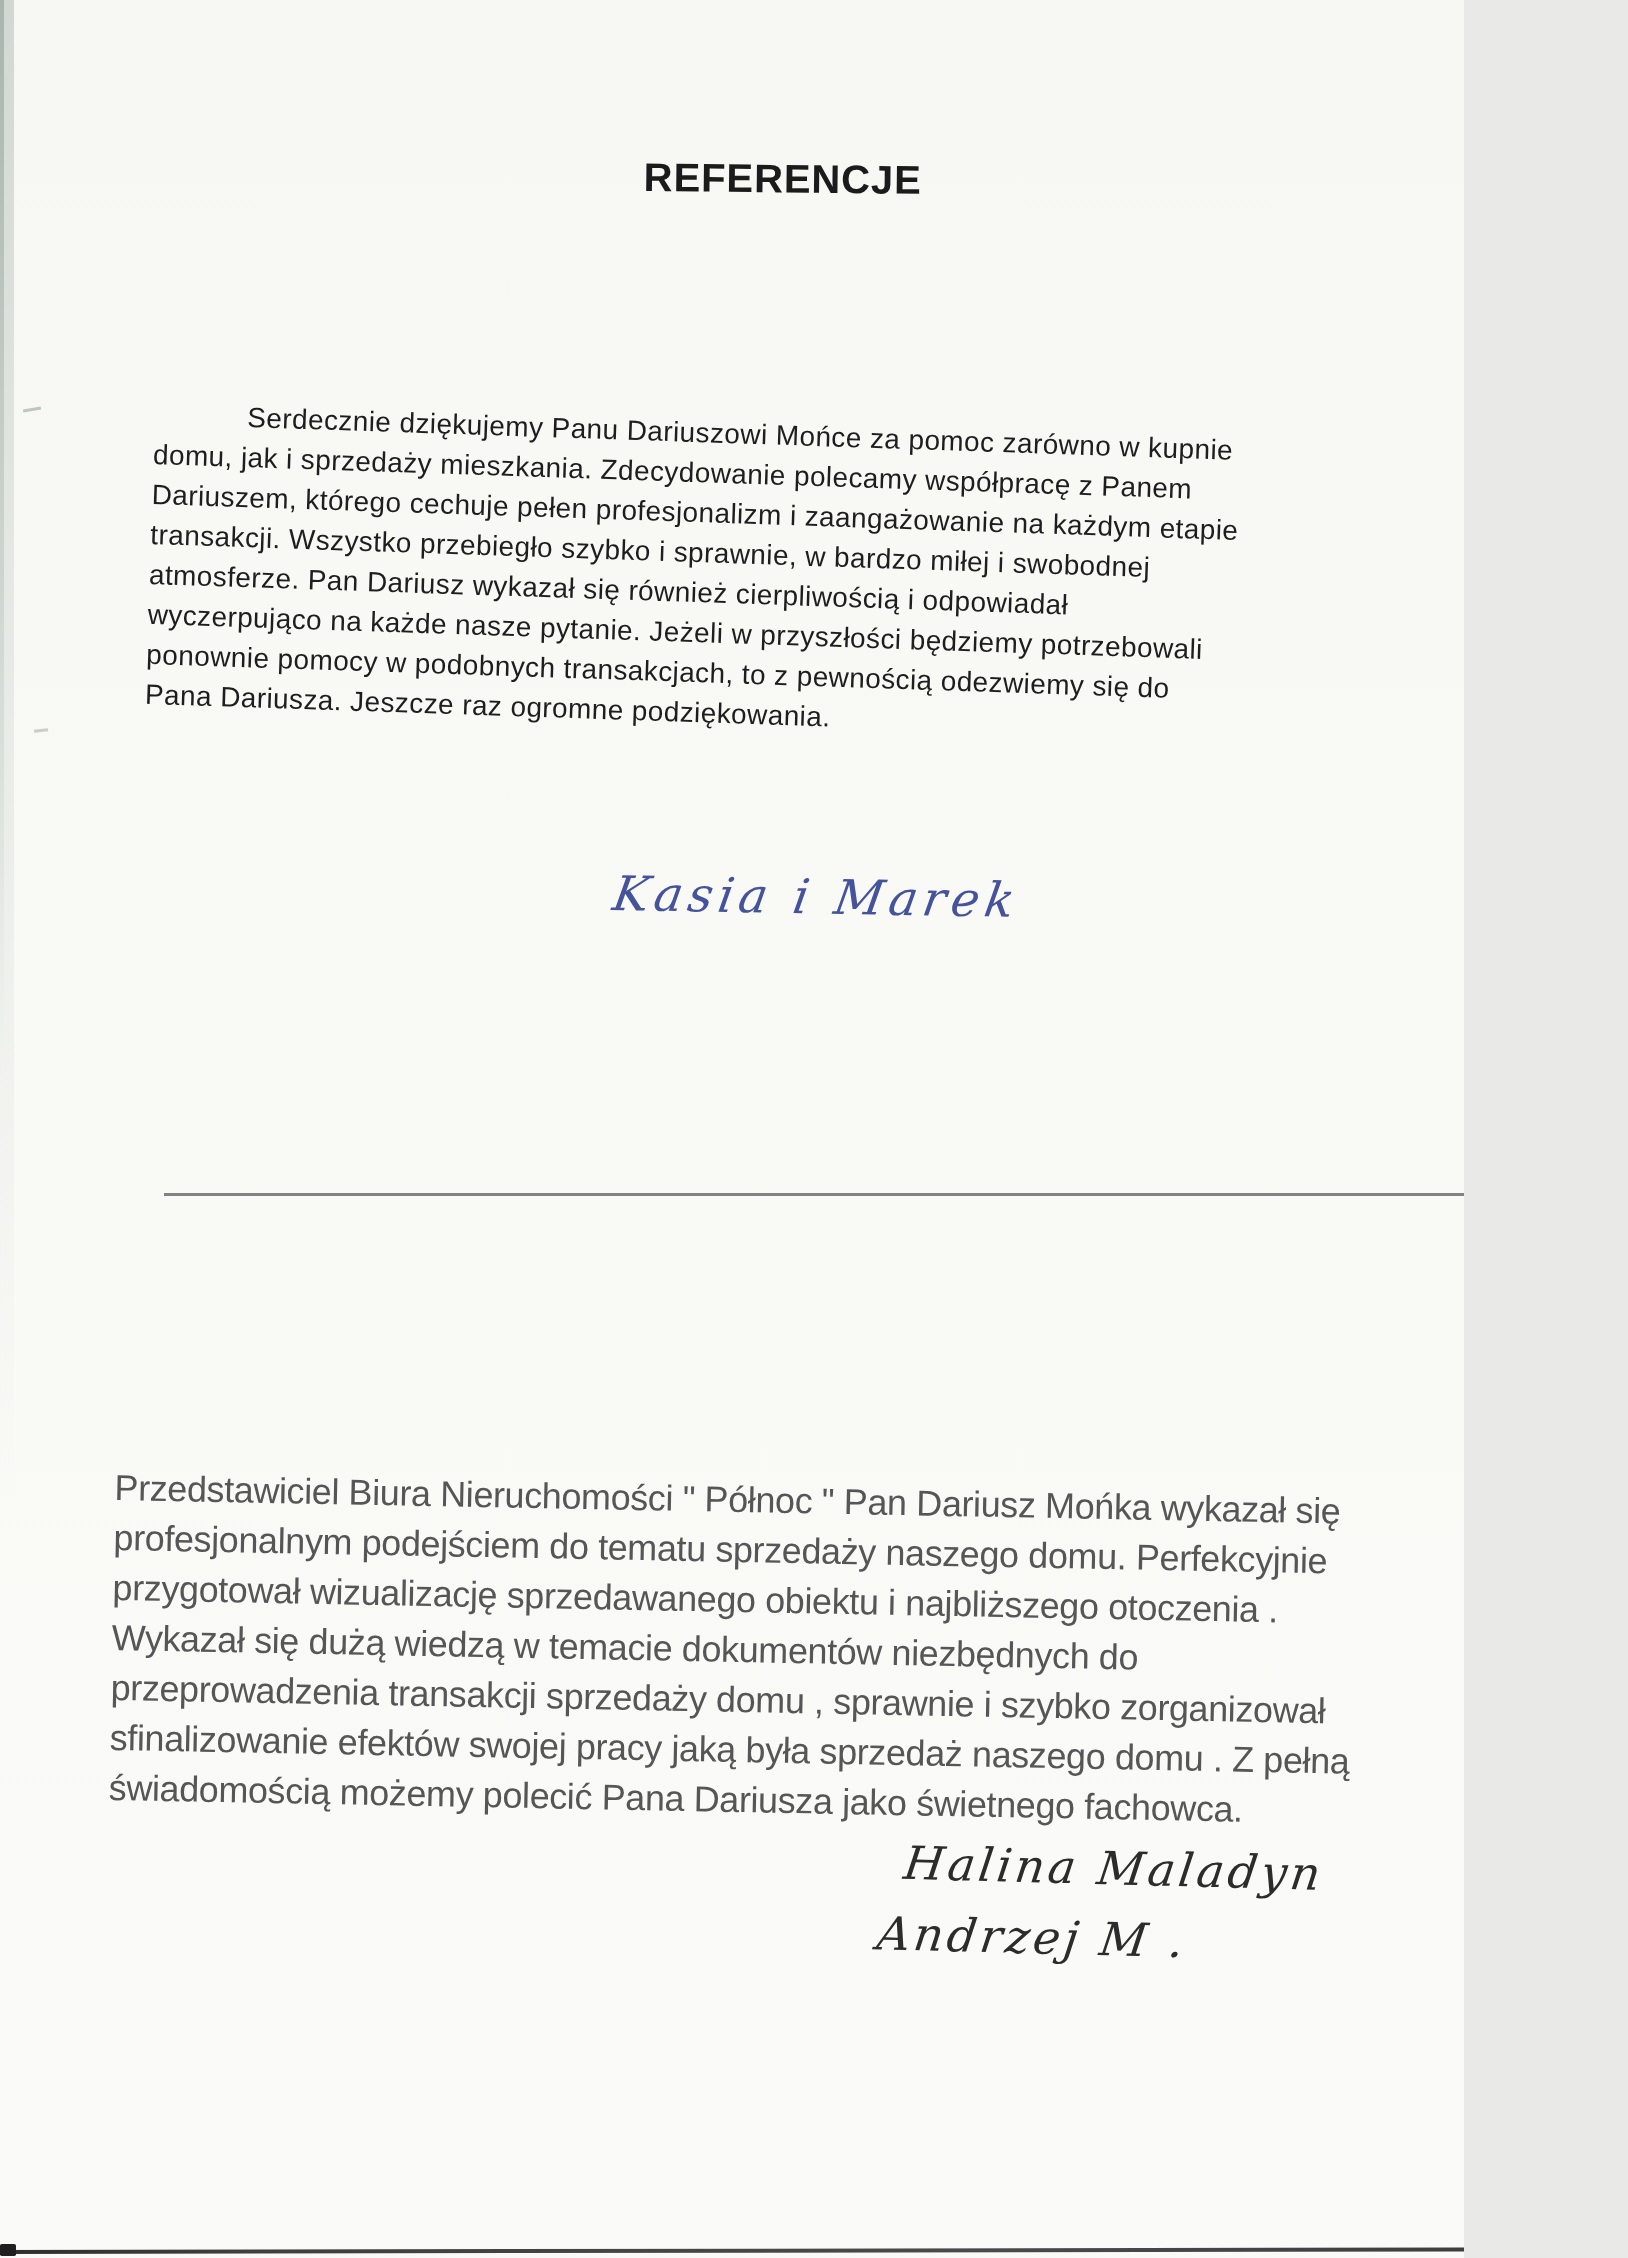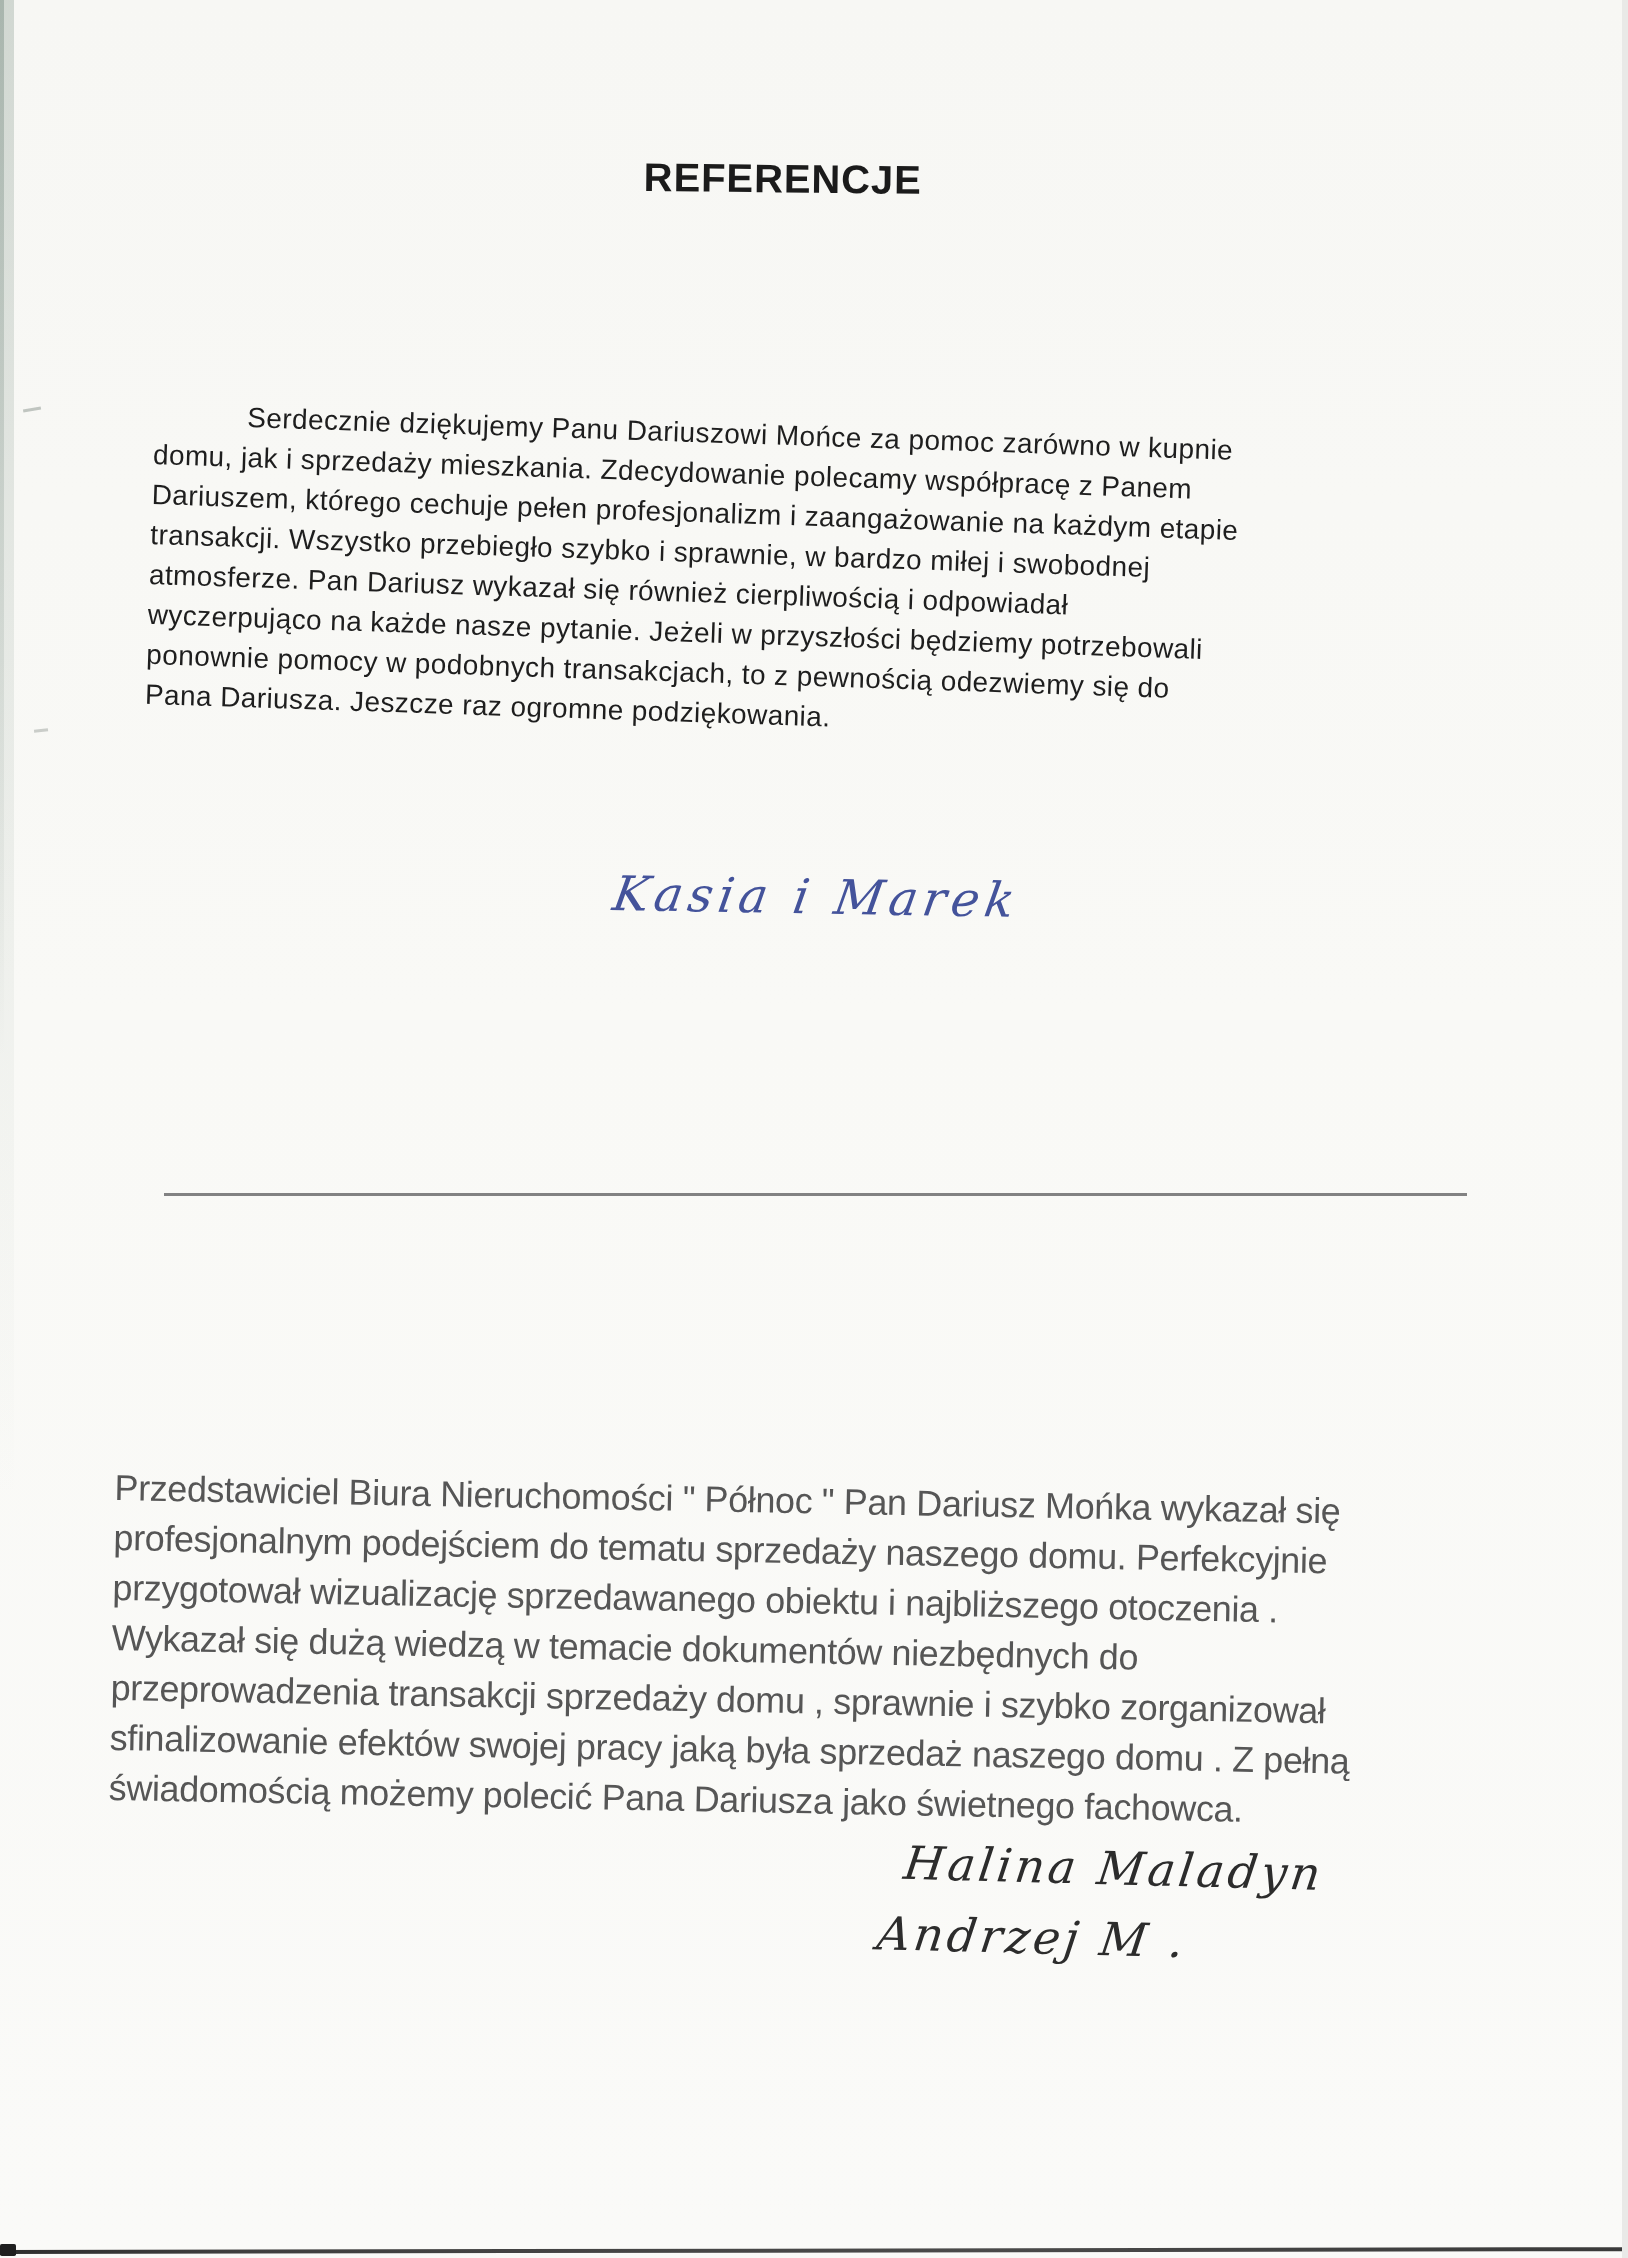--- a/index.html
+++ b/index.html
@@ -1,18 +1,18 @@
 <!DOCTYPE html>
 <html style="font-size:14px"><head>
 <meta charset="utf-8">
 <style>
   html, body { margin: 0; padding: 0; background: #e9e9e7; }
   .page {
     position: relative;
-    width: 1622px;
+    width: 1464px;
     height: 2258px;
     background: linear-gradient(180deg, #f7f7f4 0%, #f9f9f6 45%, #fafaf8 100%);
     overflow: hidden;
     font-family: "Liberation Sans", sans-serif;
   }
 
   
   .edge-streak {
     position: absolute; left: 0; top: 0; width: 14px; height: 1500px;
     background: linear-gradient(180deg,

